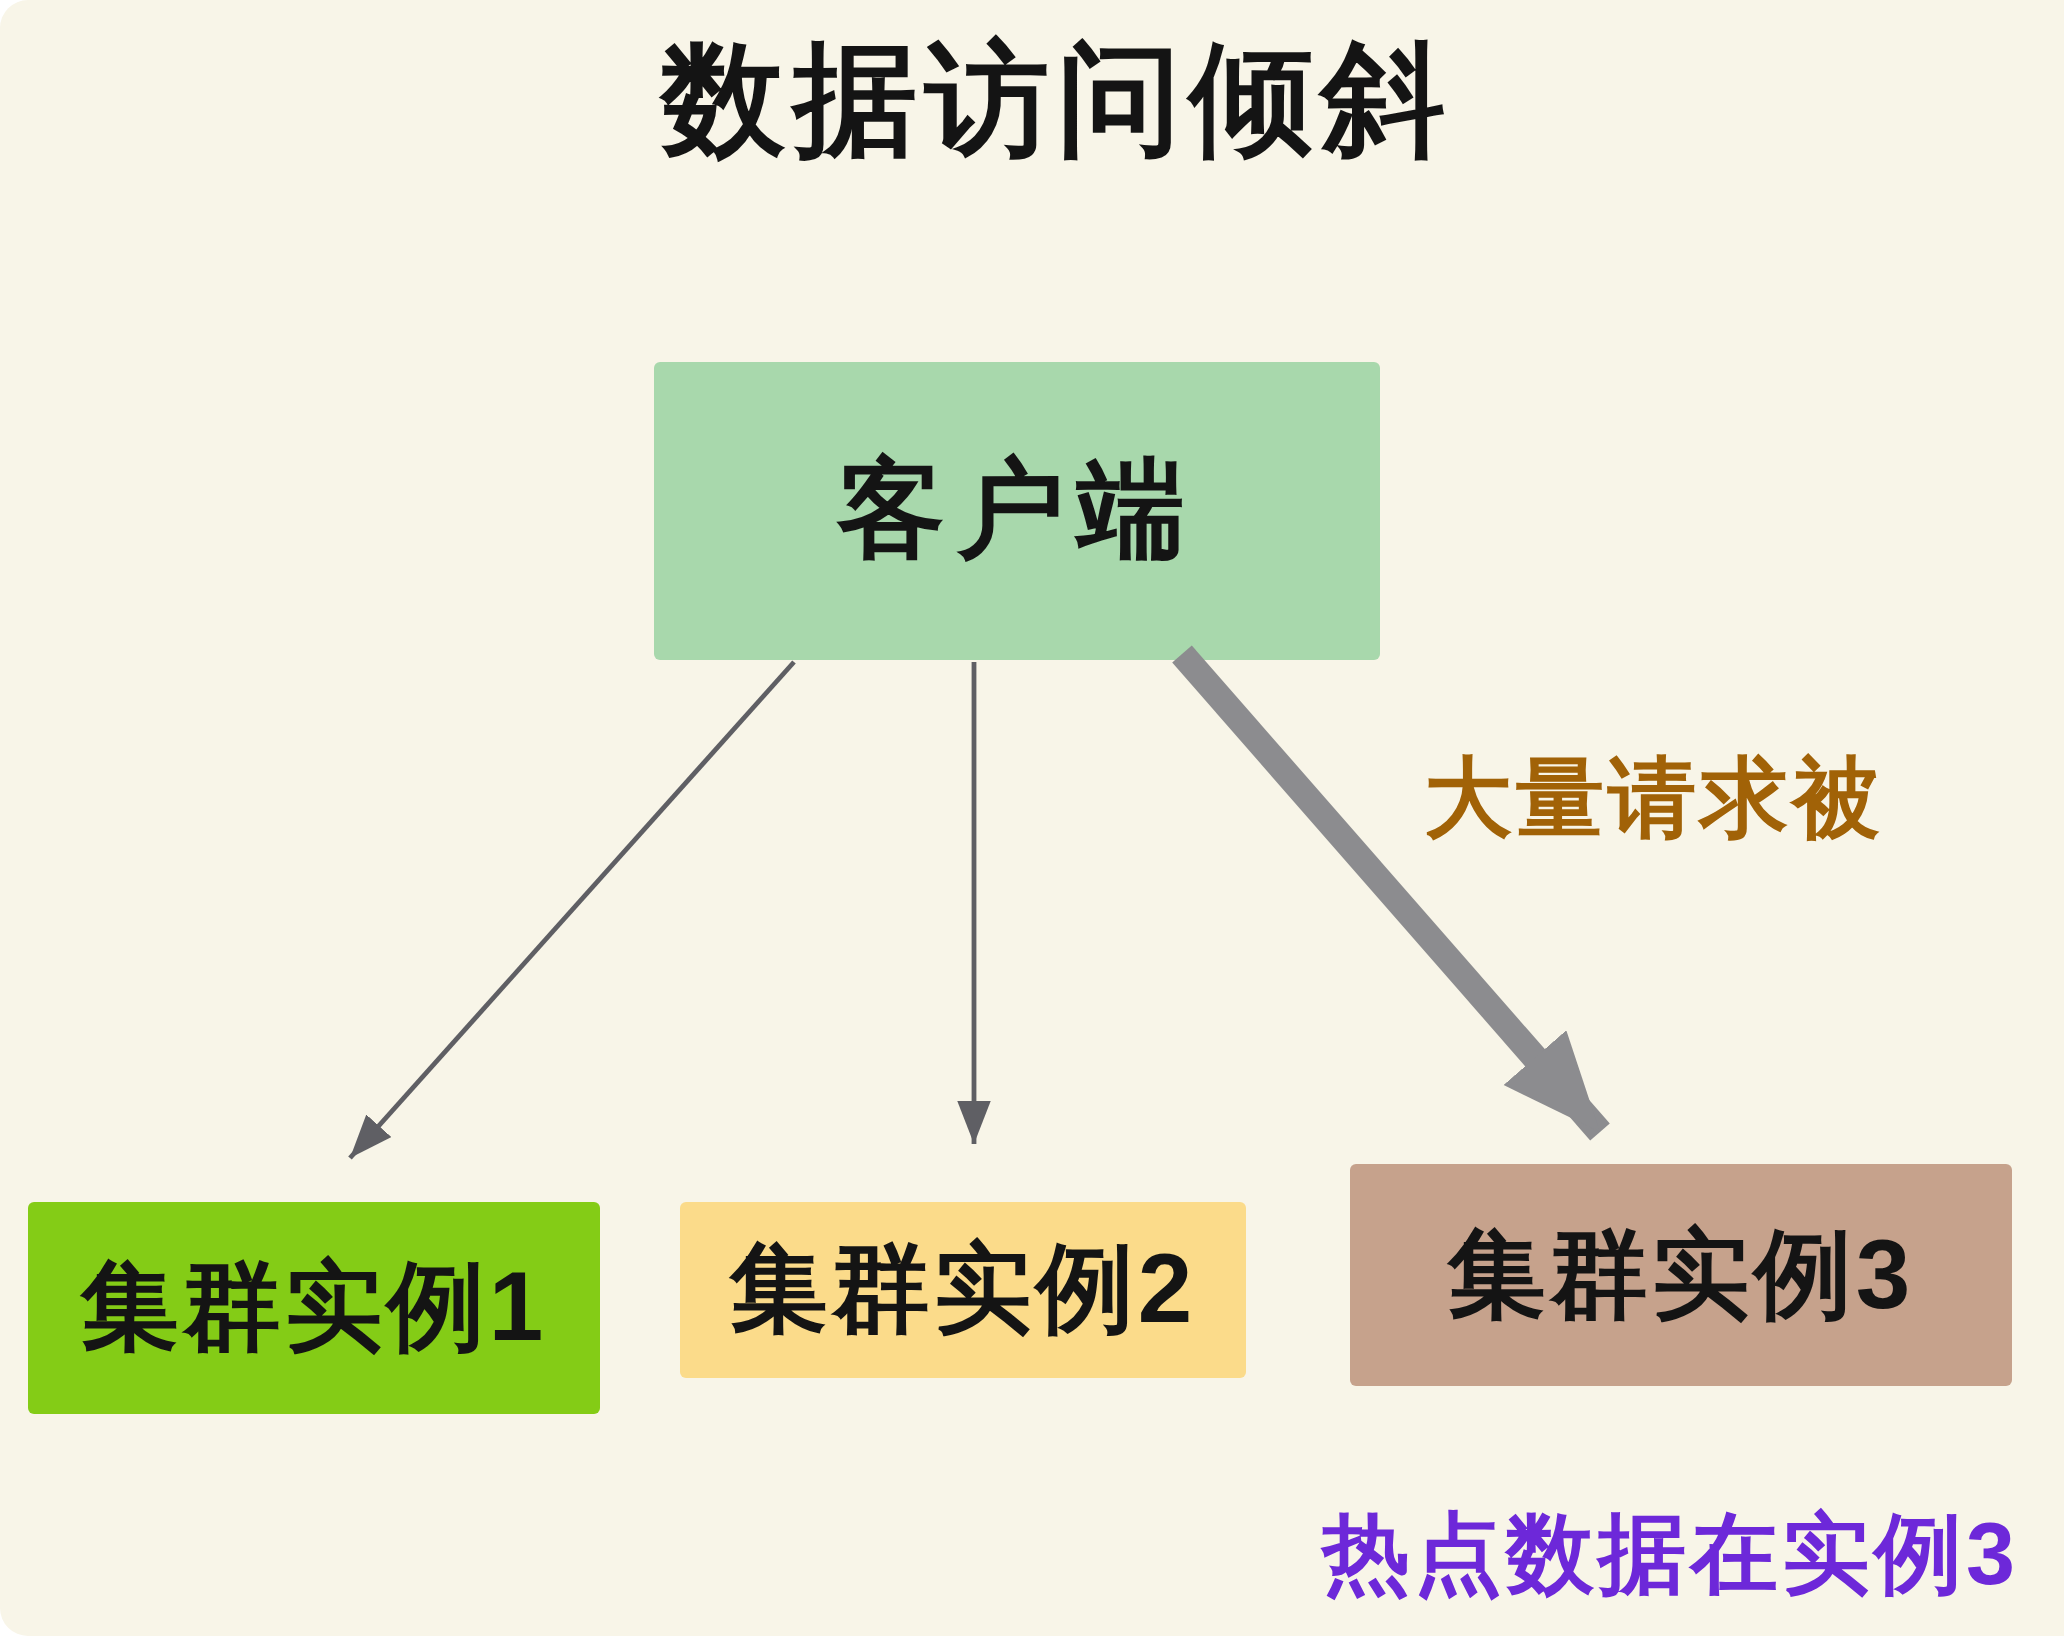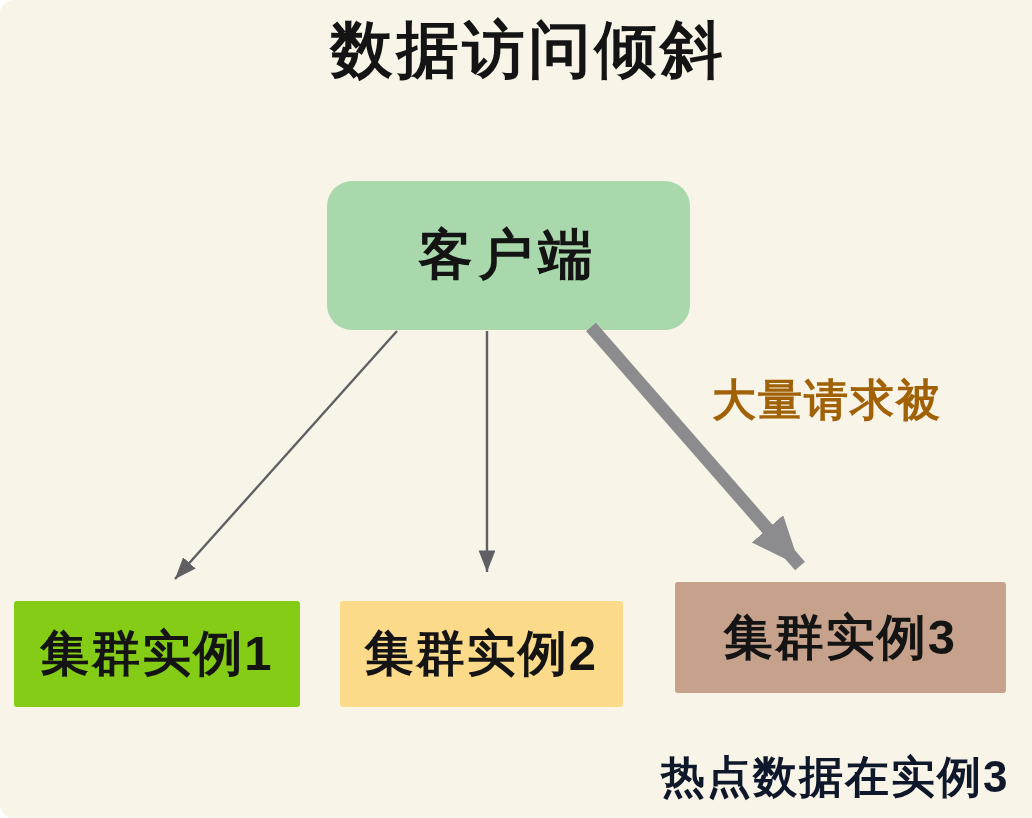--- a/index.html
+++ b/index.html
@@ -37,35 +37,34 @@
     font-weight: 600;
     color: #141414;
   }
   .node-client {
     left: 327px;
     top: 181px;
     width: 363px;
     height: 149px;
     font-size: 54px;
     letter-spacing: 6px;
-    border-radius: 25px;
   }
   .node-instance1 {
     left: 14px;
     top: 601px;
     width: 286px;
     height: 106px;
     font-size: 49px;
     letter-spacing: 2px;
   }
   .node-instance2 {
     left: 340px;
     top: 601px;
     width: 283px;
-    height: 106px;
+    height: 88px;
     font-size: 49px;
     letter-spacing: 2px;
   }
   .node-instance3 {
     left: 675px;
     top: 582px;
     width: 331px;
     height: 111px;
     font-size: 49px;
     letter-spacing: 2px;
@@ -89,21 +88,21 @@
     color: #a16207;
     white-space: nowrap;
   }
   .footnote {
     position: absolute;
     left: 661px;
     top: 748px;
     font-size: 44px;
     font-weight: 600;
     letter-spacing: 2px;
-    color: #0f172a;
+    color: #6d28d9;
     white-space: nowrap;
   }
 </style>
 </head>
 <body>
 
 <div class="canvas" style="background-color: rgb(248, 245, 232); padding-left: 25px;">
 
   <div class="diagram-title">数据访问倾斜</div>
 

